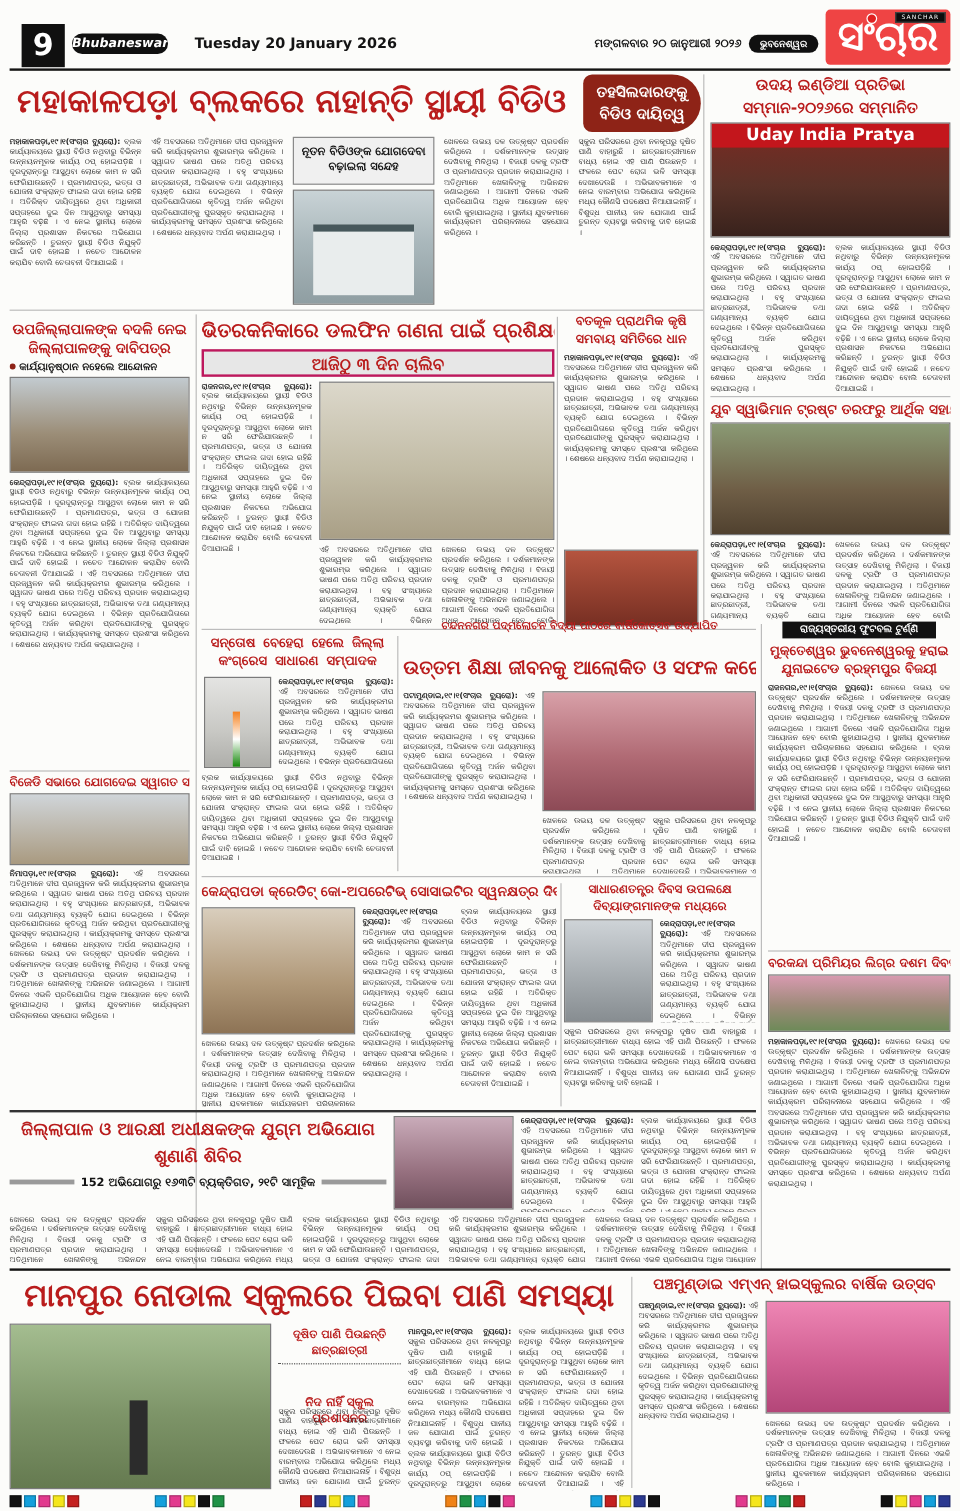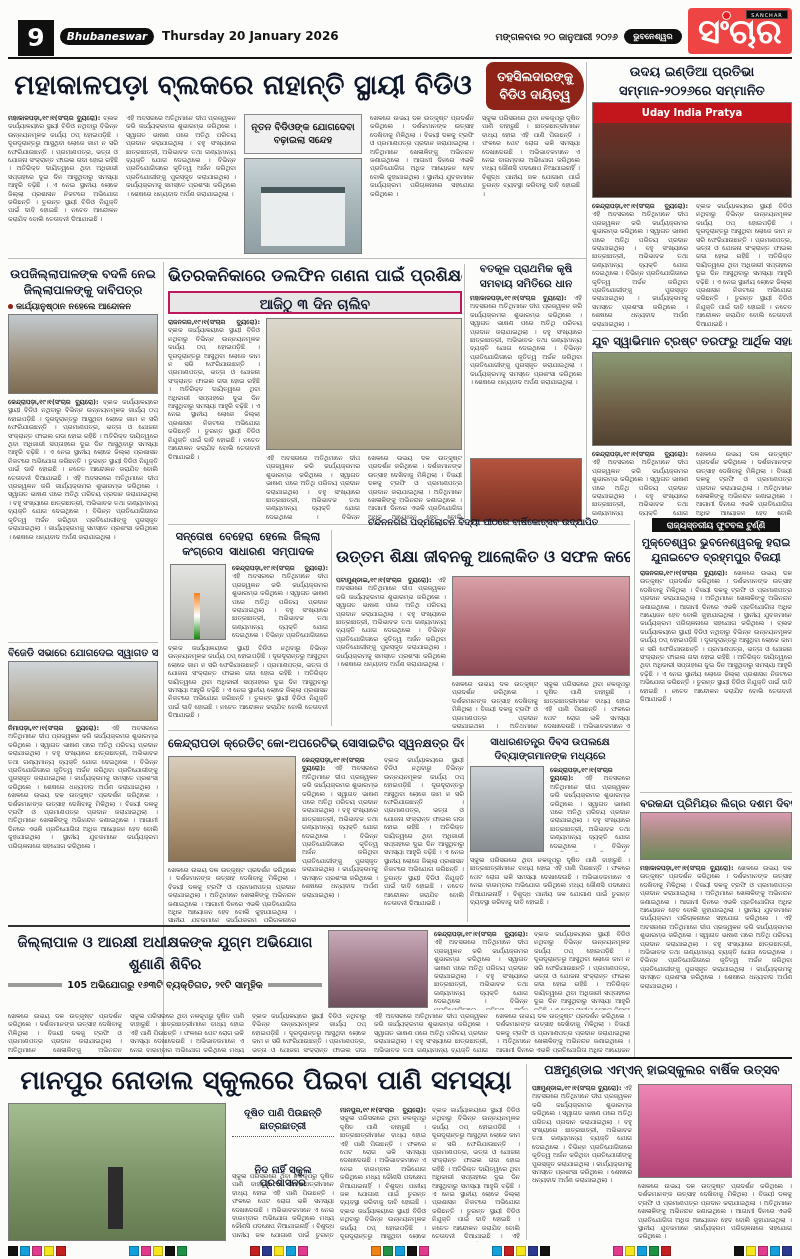--- a/index.html
+++ b/index.html
@@ -2,21 +2,21 @@
 <html><head>
 <meta charset="utf-8">
 <style>
   html,body{margin:0;padding:0;}
   body{
     width:800px;height:1259px;position:relative;overflow:hidden;
     background:#fcfcfa;color:#141414;
     font-family:"DejaVu Sans","Liberation Sans",sans-serif;
   }
   .abs{position:absolute;box-sizing:border-box;}
-  .hl{font-weight:bold;color:#0f172a;text-align:center;overflow:hidden;}
+  .hl{font-weight:bold;color:#b91c1c;text-align:center;overflow:hidden;}
   .nowrap{white-space:nowrap;}
   .tcol{font-size:6.4px;line-height:8.4px;text-align:justify;color:#1c1c1c;overflow:hidden;word-break:break-word;}
   .tcol b{font-weight:bold;}
   .photo{border:1px solid #7a7a7a;overflow:hidden;position:absolute;box-sizing:border-box;}
   .vrule{width:1px;background:#bcbcbc;}
   .hrule{height:1px;background:#bcbcbc;}
   
   .pill{background:#101010;color:#fff;border-radius:9px;text-align:center;overflow:hidden;}
   .pagenum{background:#101010;color:#fff;font-size:25px;font-weight:bold;text-align:center;line-height:36px;}
   .masthead{background:#ef4444;border-radius:4px;color:#fff;text-align:center;font-weight:bold;font-size:34px;line-height:46px;overflow:hidden;}
@@ -30,21 +30,21 @@
   .bullet-line{font-size:8.5px;font-weight:bold;overflow:hidden;white-space:nowrap;}
   .reddot{display:inline-block;width:5px;height:5px;border-radius:50%;background:#8e2317;margin-right:3px;vertical-align:middle;}
   .deckline{display:flex;align-items:center;gap:5px;}
   .deckline .bar{flex:1;height:4px;background:#9a9a9a;}
   .deckline b{font-size:9.5px;white-space:nowrap;}
   .dotted{border-top:1px dotted #555;height:0;}
   
   .ph-building{background:linear-gradient(180deg,#c9d3d6 0%,#aab8bc 45%,#8f9ea2 100%);}
   .bldg{position:absolute;left:14%;top:30%;width:72%;height:56%;background:#e9eded;border-top:6px solid #47585c;}
   .ph-uday{background:linear-gradient(180deg,#7c2a22 0%,#5a3228 55%,#38221c 100%);}
-  .uday-banner{background:#c3161c;color:#fff;font-weight:bold;font-size:10px;text-align:center;line-height:20px;height:20px;overflow:hidden;}
+  .uday-banner{background:#c3161c;color:#fff;font-weight:bold;font-size:14px;text-align:center;line-height:20px;height:20px;overflow:hidden;}
   .ph-demand{background:linear-gradient(180deg,#c2cacf 0%,#9b8d77 60%,#7d6a52 100%);}
   .ph-bjd{background:linear-gradient(180deg,#d0d5d9 0%,#a99a80 100%);}
   .ph-dolphin{background:linear-gradient(180deg,#dcd8cb 0%,#c2bca6 55%,#a99f86 100%);}
   .ph-paddy{background:linear-gradient(180deg,#b5543f 0%,#93402f 55%,#772f23 100%);}
   .ph-trust{background:linear-gradient(180deg,#8a9a74 0%,#6f5e46 60%,#50412f 100%);}
   .ph-congress{background:linear-gradient(180deg,#e4e4e2 0%,#c8c8c4 60%,#aeaeaa 100%);}
   .scarf{position:absolute;left:42%;bottom:0;width:12%;height:62%;background:linear-gradient(180deg,#f58220 0%,#ffffff 50%,#138808 100%);}
   .ph-school{background:linear-gradient(180deg,#d8a0a8 0%,#b06a74 55%,#8d4a56 100%);}
   .ph-coop{background:linear-gradient(180deg,#d9cebd 0%,#b09878 60%,#8d7355 100%);}
   .ph-divyang{background:linear-gradient(180deg,#ced3d7 0%,#a3a9ad 60%,#878d91 100%);}
@@ -55,22 +55,22 @@
   .ph-annual{background:linear-gradient(180deg,#ee86b4 0%,#d05f92 55%,#b34678 100%);}
   
   .colorbars{display:flex;justify-content:space-between;align-items:center;}
   .cgroup{display:flex;gap:2px;}
   .cgroup span{width:8px;height:8px;display:inline-block;border:0.5px solid rgba(0,0,0,.25);}
 </style>
 </head>
 <body>
 
 <div class="abs pagenum" style="left:18px;top:20px;width:36px;height:36px;">9</div>
-<div class="abs pill" style="left:60px;top:28px;width:94px;height:17px;font-size:10.5px;font-weight:bold;font-style:italic;line-height:17px;">Bhubaneswar</div>
-<div class="abs" style="left:162px;top:29px;width:200px;height:16px;font-size:12px;font-weight:bold;overflow:hidden;">Thursday 20 January 2026</div>
+<div class="abs pill" style="left:60px;top:28px;width:80px;height:17px;font-size:10.5px;font-weight:bold;font-style:italic;line-height:17px;">Bhubaneswar</div>
+<div class="abs" style="left:162px;top:29px;width:200px;height:16px;font-size:12px;font-weight:bold;overflow:hidden;">Tuesday 20 January 2026</div>
 <div class="abs" style="left:478px;top:31px;width:140px;height:14px;font-size:9.5px;font-weight:bold;text-align:right;overflow:hidden;">ମଙ୍ଗଳବାର ୨୦ ଜାନୁଆରୀ ୨୦୨୬</div>
 <div class="abs pill" style="left:624px;top:29px;width:58px;height:15px;font-size:8px;font-weight:bold;line-height:15px;border-radius:8px;">ଭୁବନେଶ୍ୱର</div>
 <div class="abs masthead" style="left:688px;top:8px;width:104px;height:46px;">ସଂଚାର</div>
 <div class="abs mast-chip" style="left:746px;top:10px;width:42px;height:9px;">SANCHAR</div>
 <div class="abs mast-dot" style="left:722px;top:11px;"></div>
 <div class="abs" style="left:8px;top:57px;width:784px;height:2px;background:#141414;"></div>
 
 <div class="abs hl nowrap" style="left:8px;top:63px;width:470px;height:44px;font-size:27px;line-height:44px;">ମହାକାଳପଡ଼ା ବ୍ଲକରେ ନାହାନ୍ତି ସ୍ଥାୟୀ ବିଡିଓ</div>
 <div class="abs badge" style="left:486px;top:62px;width:98px;height:48px;">
   <div>ତହସିଲଦାରଙ୍କୁ</div>
@@ -160,21 +160,21 @@
 
 <div class="abs hl" style="left:470px;top:735px;width:160px;height:28px;font-size:10px;line-height:14px;">ସାଧାରଣତନ୍ତ୍ର ଦିବସ ଉପଲକ୍ଷେ ଦିବ୍ୟାଙ୍ଗମାନଙ୍କ ମଧ୍ୟରେ ଜିଲ୍ଲାସ୍ତରୀୟ ପ୍ରତିଯୋଗିତା</div>
 <div class="photo ph-divyang" style="left:470px;top:766px;width:74px;height:86px;"></div>
 <div class="abs tcol" style="left:550px;top:766px;width:80px;height:86px;"><b>କେନ୍ଦ୍ରାପଡ଼ା,୧୯।୧(ସଂଚାର ବ୍ୟୁରୋ):</b> <span>ଏହି ଅବସରରେ ଅତିଥିମାନେ ଦୀପ ପ୍ରଜ୍ୱଳନ କରି କାର୍ଯ୍ୟକ୍ରମର ଶୁଭାରମ୍ଭ କରିଥିଲେ । ସ୍ୱାଗତ ଭାଷଣ ପରେ ଅତିଥି ପରିଚୟ ପ୍ରଦାନ କରାଯାଇଥିଲା । ବହୁ ସଂଖ୍ୟାରେ ଛାତ୍ରଛାତ୍ରୀ, ଅଭିଭାବକ ତଥା ଗଣ୍ୟମାନ୍ୟ ବ୍ୟକ୍ତି ଯୋଗ ଦେଇଥିଲେ । ବିଭିନ୍ନ ପ୍ରତିଯୋଗିତାରେ କୃତିତ୍ୱ ଅର୍ଜନ କରିଥିବା ପ୍ରତିଯୋଗୀଙ୍କୁ ପୁରସ୍କୃତ କରାଯାଇଥିଲା । କାର୍ଯ୍ୟକ୍ରମକୁ ସମସ୍ତେ ପ୍ରଶଂସା କରିଥିଲେ । ଶେଷରେ ଧନ୍ୟବାଦ ଅର୍ପଣ କରାଯାଇଥିଲା ।</span></div>
 <div class="abs tcol" style="left:470px;top:856px;width:160px;height:66px;"><span>ସ୍କୁଲ ପରିସରରେ ଥିବା ନଳକୂପରୁ ଦୂଷିତ ପାଣି ବାହାରୁଛି । ଛାତ୍ରଛାତ୍ରୀମାନେ ବାଧ୍ୟ ହୋଇ ଏହି ପାଣି ପିଉଛନ୍ତି । ଫଳରେ ପେଟ ରୋଗ ଭଳି ସମସ୍ୟା ଦେଖାଦେଉଛି । ଅଭିଭାବକମାନେ ଏ ନେଇ ବାରମ୍ବାର ଅଭିଯୋଗ କରିଥିଲେ ମଧ୍ୟ କୌଣସି ପଦକ୍ଷେପ ନିଆଯାଇନାହିଁ । ବିଶୁଦ୍ଧ ପାନୀୟ ଜଳ ଯୋଗାଣ ପାଇଁ ତୁରନ୍ତ ବ୍ୟବସ୍ଥା କରିବାକୁ ଦାବି ହୋଇଛି ।</span></div>
 
 <div class="abs" style="left:8px;top:925px;width:622px;height:2px;background:#333;"></div>
 <div class="abs hl" style="left:8px;top:931px;width:314px;height:44px;font-size:14.5px;line-height:22px;">ଜିଲ୍ଲାପାଳ ଓ ଆରକ୍ଷୀ ଅଧୀକ୍ଷକଙ୍କ ଯୁଗ୍ମ ଅଭିଯୋଗ ଶୁଣାଣି ଶିବିର</div>
 <div class="abs deckline" style="left:8px;top:978px;width:314px;height:14px;">
   <i class="bar"></i>
-    <b>105 ଅଭିଯୋଗରୁ ୧୬୩ଟି ବ୍ୟକ୍ତିଗତ, ୨୧ଟି ସାମୂହିକ</b>
+    <b>152 ଅଭିଯୋଗରୁ ୧୬୩ଟି ବ୍ୟକ୍ତିଗତ, ୨୧ଟି ସାମୂହିକ</b>
     <i class="bar"></i>
 </div>
 <div class="photo ph-hearing" style="left:328px;top:930px;width:100px;height:78px;"></div>
 <div class="abs tcol" style="left:434px;top:930px;width:94px;height:80px;"><b>କେନ୍ଦ୍ରାପଡ଼ା,୧୯।୧(ସଂଚାର ବ୍ୟୁରୋ):</b> <span>ଏହି ଅବସରରେ ଅତିଥିମାନେ ଦୀପ ପ୍ରଜ୍ୱଳନ କରି କାର୍ଯ୍ୟକ୍ରମର ଶୁଭାରମ୍ଭ କରିଥିଲେ । ସ୍ୱାଗତ ଭାଷଣ ପରେ ଅତିଥି ପରିଚୟ ପ୍ରଦାନ କରାଯାଇଥିଲା । ବହୁ ସଂଖ୍ୟାରେ ଛାତ୍ରଛାତ୍ରୀ, ଅଭିଭାବକ ତଥା ଗଣ୍ୟମାନ୍ୟ ବ୍ୟକ୍ତି ଯୋଗ ଦେଇଥିଲେ । ବିଭିନ୍ନ ପ୍ରତିଯୋଗିତାରେ କୃତିତ୍ୱ ଅର୍ଜନ କରିଥିବା ପ୍ରତିଯୋଗୀଙ୍କୁ ପୁରସ୍କୃତ କରାଯାଇଥିଲା । କାର୍ଯ୍ୟକ୍ରମକୁ ସମସ୍ତେ ପ୍ରଶଂସା କରିଥିଲେ । ଶେଷରେ ଧନ୍ୟବାଦ ଅର୍ପଣ କରାଯାଇଥିଲା ।</span></div>
 <div class="abs tcol" style="left:534px;top:930px;width:96px;height:80px;"><span>ବ୍ଲକ କାର୍ଯ୍ୟାଳୟରେ ସ୍ଥାୟୀ ବିଡିଓ ନଥିବାରୁ ବିଭିନ୍ନ ଉନ୍ନୟନମୂଳକ କାର୍ଯ୍ୟ ଠପ୍ ହୋଇପଡ଼ିଛି । ଦୂରଦୂରାନ୍ତରୁ ଆସୁଥିବା ଲୋକେ କାମ ନ ସରି ଫେରିଯାଉଛନ୍ତି । ପ୍ରମାଣପତ୍ର, ଭତ୍ତା ଓ ଯୋଜନା ସଂକ୍ରାନ୍ତ ଫାଇଲ ଗଦା ହୋଇ ରହିଛି । ଅତିରିକ୍ତ ଦାୟିତ୍ୱରେ ଥିବା ଅଧିକାରୀ ସପ୍ତାହରେ ଦୁଇ ଦିନ ଆସୁଥିବାରୁ ସମସ୍ୟା ଆହୁରି ବଢ଼ିଛି । ଏ ନେଇ ସ୍ଥାନୀୟ ଲୋକେ ଜିଲ୍ଲା ପ୍ରଶାସନ ନିକଟରେ ଅଭିଯୋଗ କରିଛନ୍ତି । ତୁରନ୍ତ ସ୍ଥାୟୀ ବିଡିଓ ନିଯୁକ୍ତି ପାଇଁ ଦାବି ହୋଇଛି । ନଚେତ ଆନ୍ଦୋଳନ କରାଯିବ ବୋଲି ଚେତାବନୀ ଦିଆଯାଇଛି ।</span></div>
 <div class="abs tcol" style="left:8px;top:1012px;width:114px;height:42px;"><span>ଖେଳରେ ଉଭୟ ଦଳ ଉତ୍କୃଷ୍ଟ ପ୍ରଦର୍ଶନ କରିଥିଲେ । ଦର୍ଶକମାନଙ୍କ ଉତ୍ସାହ ଦେଖିବାକୁ ମିଳିଥିଲା । ବିଜୟୀ ଦଳକୁ ଟ୍ରଫି ଓ ପ୍ରମାଣପତ୍ର ପ୍ରଦାନ କରାଯାଇଥିଲା । ଅତିଥିମାନେ ଖେଳାଳିଙ୍କୁ ଅଭିନନ୍ଦନ ଜଣାଇଥିଲେ । ଆଗାମୀ ଦିନରେ ଏଭଳି ପ୍ରତିଯୋଗିତା ଅଧିକ ଆୟୋଜନ ହେବ ବୋଲି କୁହାଯାଇଥିଲା । ସ୍ଥାନୀୟ ଯୁବକମାନେ କାର୍ଯ୍ୟକ୍ରମ ପରିଚାଳନାରେ ସହଯୋଗ କରିଥିଲେ ।</span></div>
 <div class="abs tcol" style="left:130px;top:1012px;width:114px;height:42px;"><span>ସ୍କୁଲ ପରିସରରେ ଥିବା ନଳକୂପରୁ ଦୂଷିତ ପାଣି ବାହାରୁଛି । ଛାତ୍ରଛାତ୍ରୀମାନେ ବାଧ୍ୟ ହୋଇ ଏହି ପାଣି ପିଉଛନ୍ତି । ଫଳରେ ପେଟ ରୋଗ ଭଳି ସମସ୍ୟା ଦେଖାଦେଉଛି । ଅଭିଭାବକମାନେ ଏ ନେଇ ବାରମ୍ବାର ଅଭିଯୋଗ କରିଥିଲେ ମଧ୍ୟ କୌଣସି ପଦକ୍ଷେପ ନିଆଯାଇନାହିଁ । ବିଶୁଦ୍ଧ ପାନୀୟ ଜଳ ଯୋଗାଣ ପାଇଁ ତୁରନ୍ତ ବ୍ୟବସ୍ଥା କରିବାକୁ ଦାବି ହୋଇଛି ।</span></div>
 <div class="abs tcol" style="left:252px;top:1012px;width:114px;height:42px;"><span>ବ୍ଲକ କାର୍ଯ୍ୟାଳୟରେ ସ୍ଥାୟୀ ବିଡିଓ ନଥିବାରୁ ବିଭିନ୍ନ ଉନ୍ନୟନମୂଳକ କାର୍ଯ୍ୟ ଠପ୍ ହୋଇପଡ଼ିଛି । ଦୂରଦୂରାନ୍ତରୁ ଆସୁଥିବା ଲୋକେ କାମ ନ ସରି ଫେରିଯାଉଛନ୍ତି । ପ୍ରମାଣପତ୍ର, ଭତ୍ତା ଓ ଯୋଜନା ସଂକ୍ରାନ୍ତ ଫାଇଲ ଗଦା ହୋଇ ରହିଛି । ଅତିରିକ୍ତ ଦାୟିତ୍ୱରେ ଥିବା ଅଧିକାରୀ ସପ୍ତାହରେ ଦୁଇ ଦିନ ଆସୁଥିବାରୁ ସମସ୍ୟା ଆହୁରି ବଢ଼ିଛି । ଏ ନେଇ ସ୍ଥାନୀୟ ଲୋକେ ଜିଲ୍ଲା ପ୍ରଶାସନ ନିକଟରେ ଅଭିଯୋଗ କରିଛନ୍ତି । ତୁରନ୍ତ ସ୍ଥାୟୀ ବିଡିଓ ନିଯୁକ୍ତି ପାଇଁ ଦାବି ହୋଇଛି । ନଚେତ ଆନ୍ଦୋଳନ କରାଯିବ ବୋଲି ଚେତାବନୀ ଦିଆଯାଇଛି ।</span></div>
 <div class="abs tcol" style="left:374px;top:1012px;width:114px;height:42px;"><span>ଏହି ଅବସରରେ ଅତିଥିମାନେ ଦୀପ ପ୍ରଜ୍ୱଳନ କରି କାର୍ଯ୍ୟକ୍ରମର ଶୁଭାରମ୍ଭ କରିଥିଲେ । ସ୍ୱାଗତ ଭାଷଣ ପରେ ଅତିଥି ପରିଚୟ ପ୍ରଦାନ କରାଯାଇଥିଲା । ବହୁ ସଂଖ୍ୟାରେ ଛାତ୍ରଛାତ୍ରୀ, ଅଭିଭାବକ ତଥା ଗଣ୍ୟମାନ୍ୟ ବ୍ୟକ୍ତି ଯୋଗ ଦେଇଥିଲେ । ବିଭିନ୍ନ ପ୍ରତିଯୋଗିତାରେ କୃତିତ୍ୱ ଅର୍ଜନ କରିଥିବା ପ୍ରତିଯୋଗୀଙ୍କୁ ପୁରସ୍କୃତ କରାଯାଇଥିଲା । କାର୍ଯ୍ୟକ୍ରମକୁ ସମସ୍ତେ ପ୍ରଶଂସା କରିଥିଲେ । ଶେଷରେ ଧନ୍ୟବାଦ ଅର୍ପଣ କରାଯାଇଥିଲା ।</span></div>
 <div class="abs tcol" style="left:496px;top:1012px;width:134px;height:42px;"><span>ଖେଳରେ ଉଭୟ ଦଳ ଉତ୍କୃଷ୍ଟ ପ୍ରଦର୍ଶନ କରିଥିଲେ । ଦର୍ଶକମାନଙ୍କ ଉତ୍ସାହ ଦେଖିବାକୁ ମିଳିଥିଲା । ବିଜୟୀ ଦଳକୁ ଟ୍ରଫି ଓ ପ୍ରମାଣପତ୍ର ପ୍ରଦାନ କରାଯାଇଥିଲା । ଅତିଥିମାନେ ଖେଳାଳିଙ୍କୁ ଅଭିନନ୍ଦନ ଜଣାଇଥିଲେ । ଆଗାମୀ ଦିନରେ ଏଭଳି ପ୍ରତିଯୋଗିତା ଅଧିକ ଆୟୋଜନ ହେବ ବୋଲି କୁହାଯାଇଥିଲା । ସ୍ଥାନୀୟ ଯୁବକମାନେ କାର୍ଯ୍ୟକ୍ରମ ପରିଚାଳନାରେ ସହଯୋଗ କରିଥିଲେ ।</span></div>

